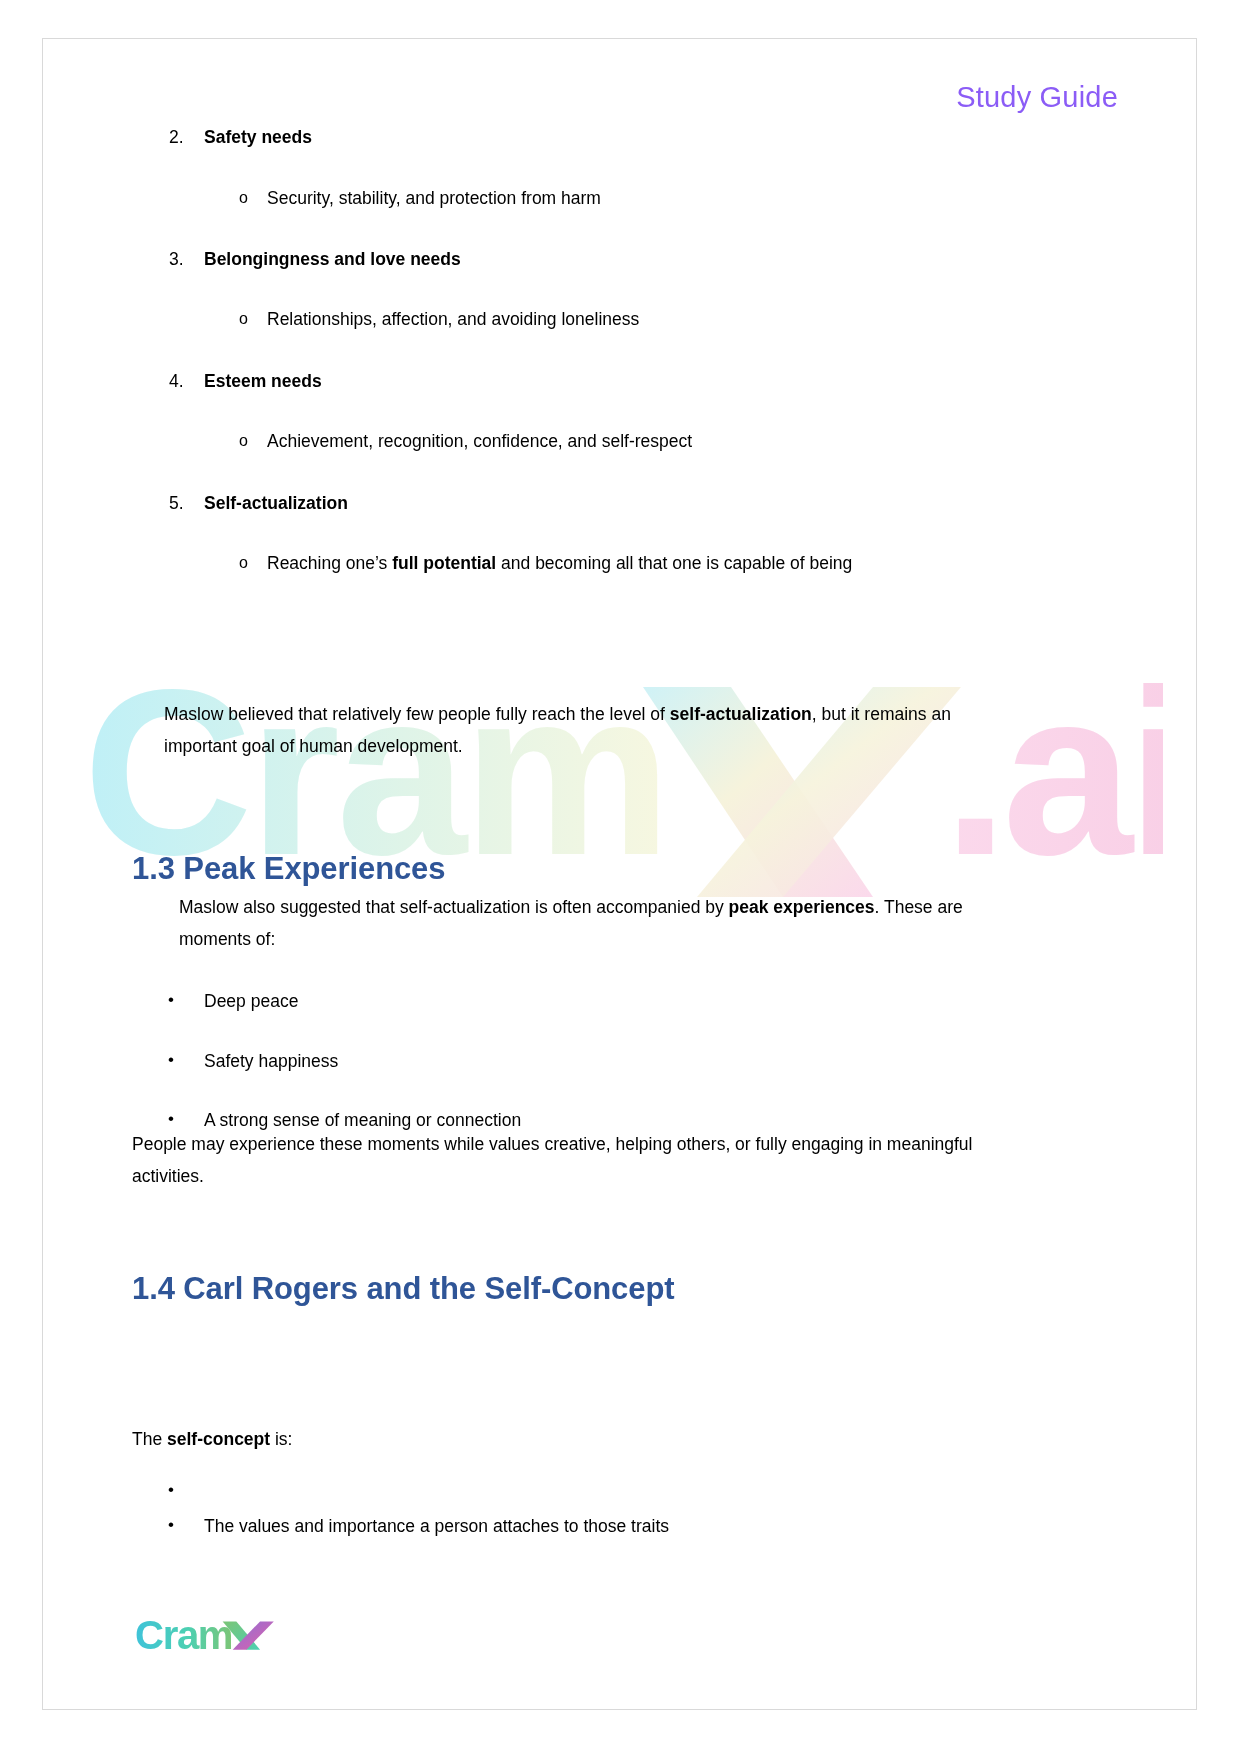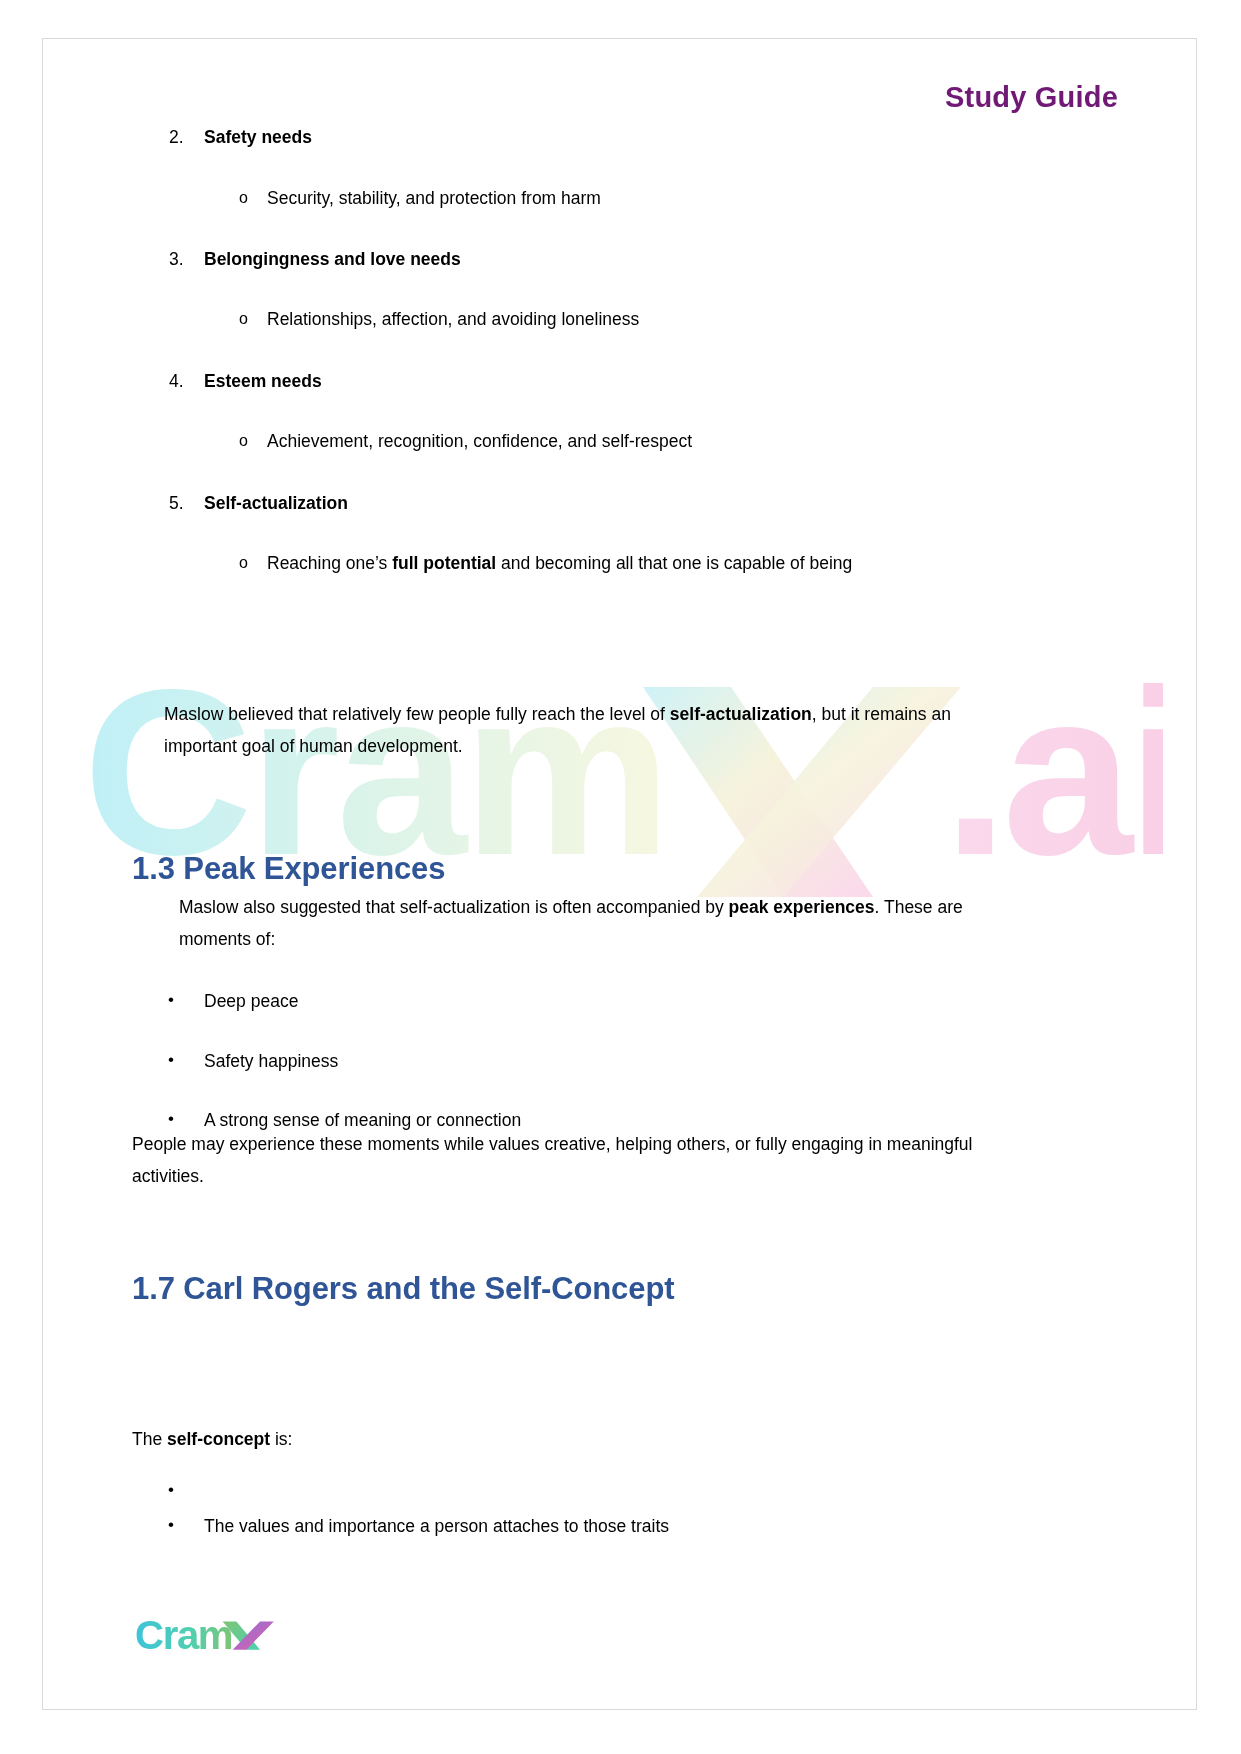--- a/index.html
+++ b/index.html
@@ -45,23 +45,23 @@
     pointer-events: none;
   }
   .watermark svg { display: block; width: 100%; height: 100%; }
 
   
   .doc-header {
     position: absolute;
     top: 42px;
     right: 78px;
     font-size: 29px;
-    font-weight: bold;
+    font-weight: normal;
     letter-spacing: 0.2px;
-    color: #701a75;
+    color: #8b5cf6;
   }
 
   
   .numlist {
     position: absolute;
     left: 0;
     top: 86px;
     width: 100%;
   }
   .num-item {
@@ -244,21 +244,21 @@
         <span>Safety happiness</span>
       </div>
       <div class="bullet">
         <span class="dot">•</span>
         <span>A strong sense of meaning or connection</span>
       </div>
     </div>
 
     <div class="para" style="top: 1090px;">People may experience these moments while values creative, helping others, or fully engaging in meaningful activities.</div>
 
-    <div class="section-heading" style="top: 1232px;">1.7 Carl Rogers and the Self-Concept</div>
+    <div class="section-heading" style="top: 1232px;">1.4 Carl Rogers and the Self-Concept</div>
 
 
     <div class="para" style="top: 1385px;">
       <span>The </span><b>self-concept</b><span> is:</span>
     </div>
 
     <div class="bullets" style="top: 1440px;">
       <div class="bullet">
         <span class="dot">•</span>
       </div>

